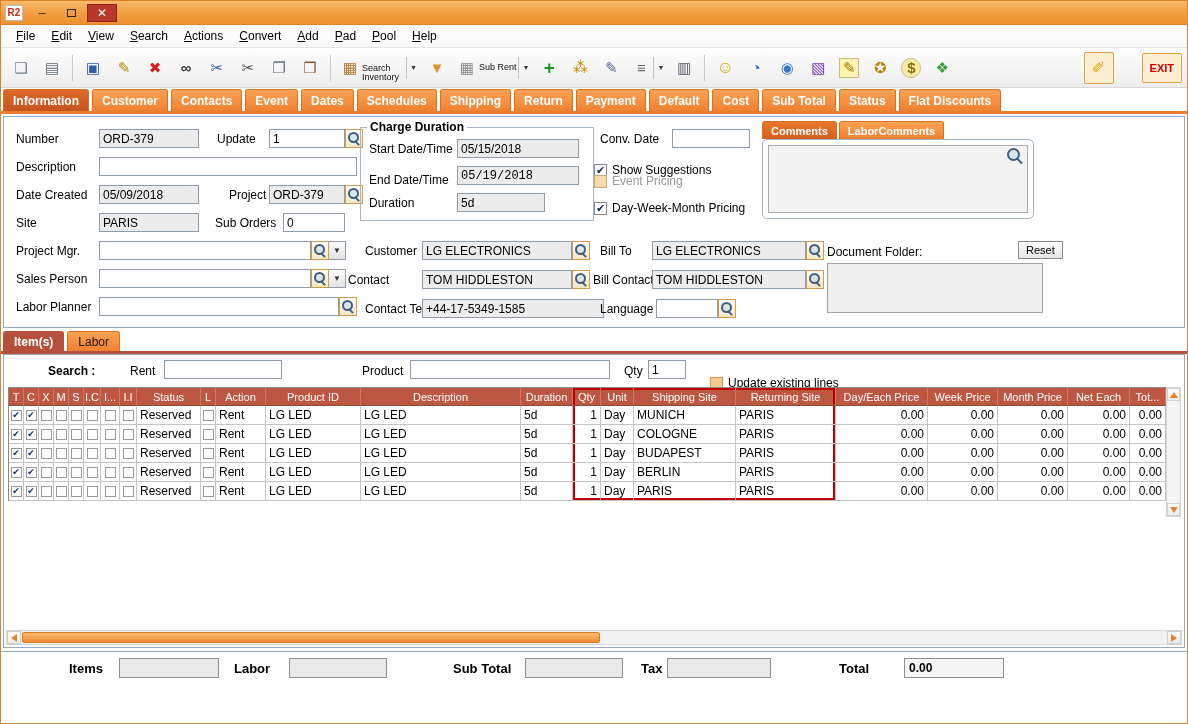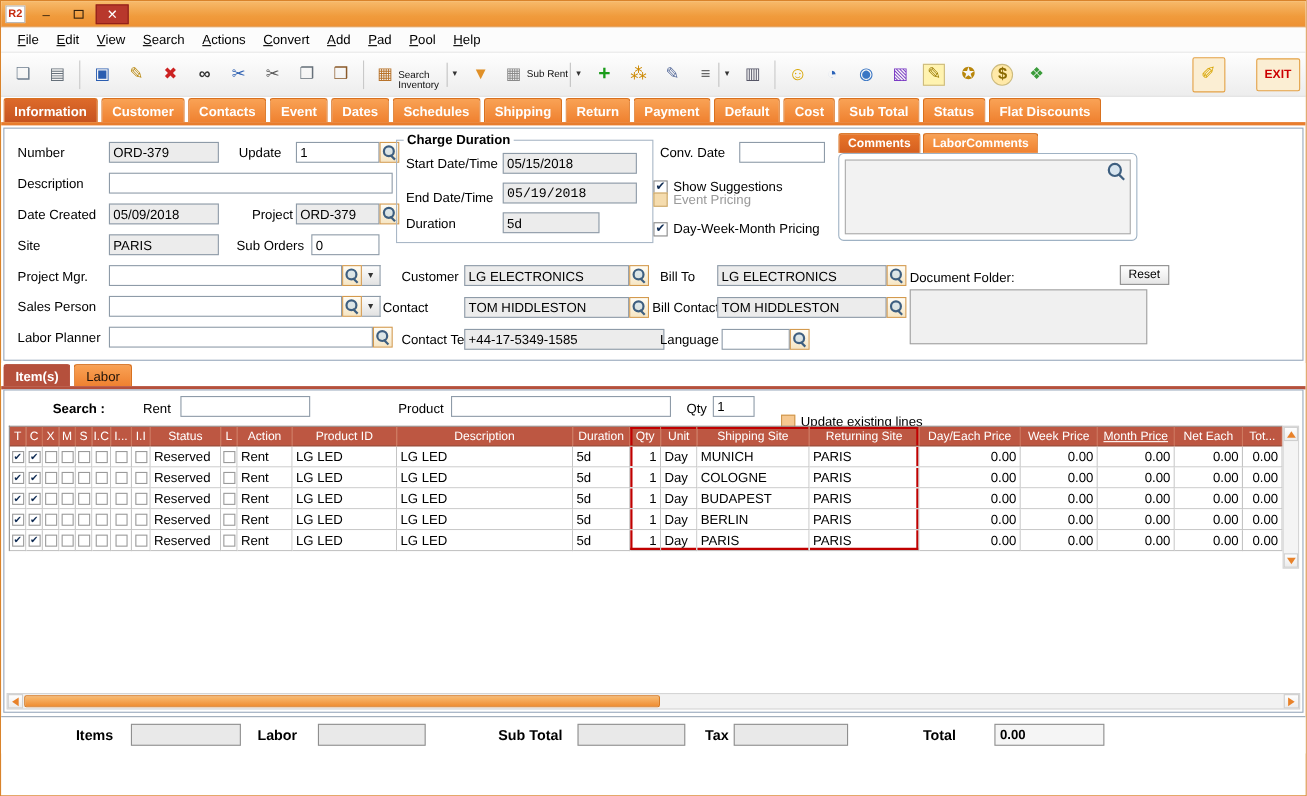--- a/index.html
+++ b/index.html
@@ -416,21 +416,21 @@
           <span class="tcell" style="width: 50px;">Action</span>
           <span class="tcell" style="width: 95px;">Product ID</span>
           <span class="tcell" style="width: 160px;">Description</span>
           <span class="tcell" style="width: 52px;">Duration</span>
           <span class="tcell" style="width: 28px; box-shadow: rgb(192, 0, 0) 0px 2px 0px inset, rgb(192, 0, 0) 2px 0px 0px inset;">Qty</span>
           <span class="tcell" style="width: 33px; box-shadow: rgb(192, 0, 0) 0px 2px 0px inset;">Unit</span>
           <span class="tcell" style="width: 102px; box-shadow: rgb(192, 0, 0) 0px 2px 0px inset;">Shipping Site</span>
           <span class="tcell" style="width: 100px; box-shadow: rgb(192, 0, 0) 0px 2px 0px inset, rgb(192, 0, 0) -2px 0px 0px inset;">Returning Site</span>
           <span class="tcell" style="width: 92px;">Day/Each Price</span>
           <span class="tcell" style="width: 70px;">Week Price</span>
-          <span class="tcell" style="width: 70px; text-decoration: underline;">Month Price</span>
+          <span class="tcell" style="width: 70px;">Month Price</span>
           <span class="tcell" style="width: 62px;">Net Each</span>
           <span class="tcell" style="width: 36px;">Tot...</span>
         </div>
         <div class="trow">
           <span class="tcell ctr" style="width: 15px;">
             <span class="cb2 checked"></span>
           </span>
           <span class="tcell ctr" style="width: 15px;">
             <span class="cb2 checked"></span>
           </span>

